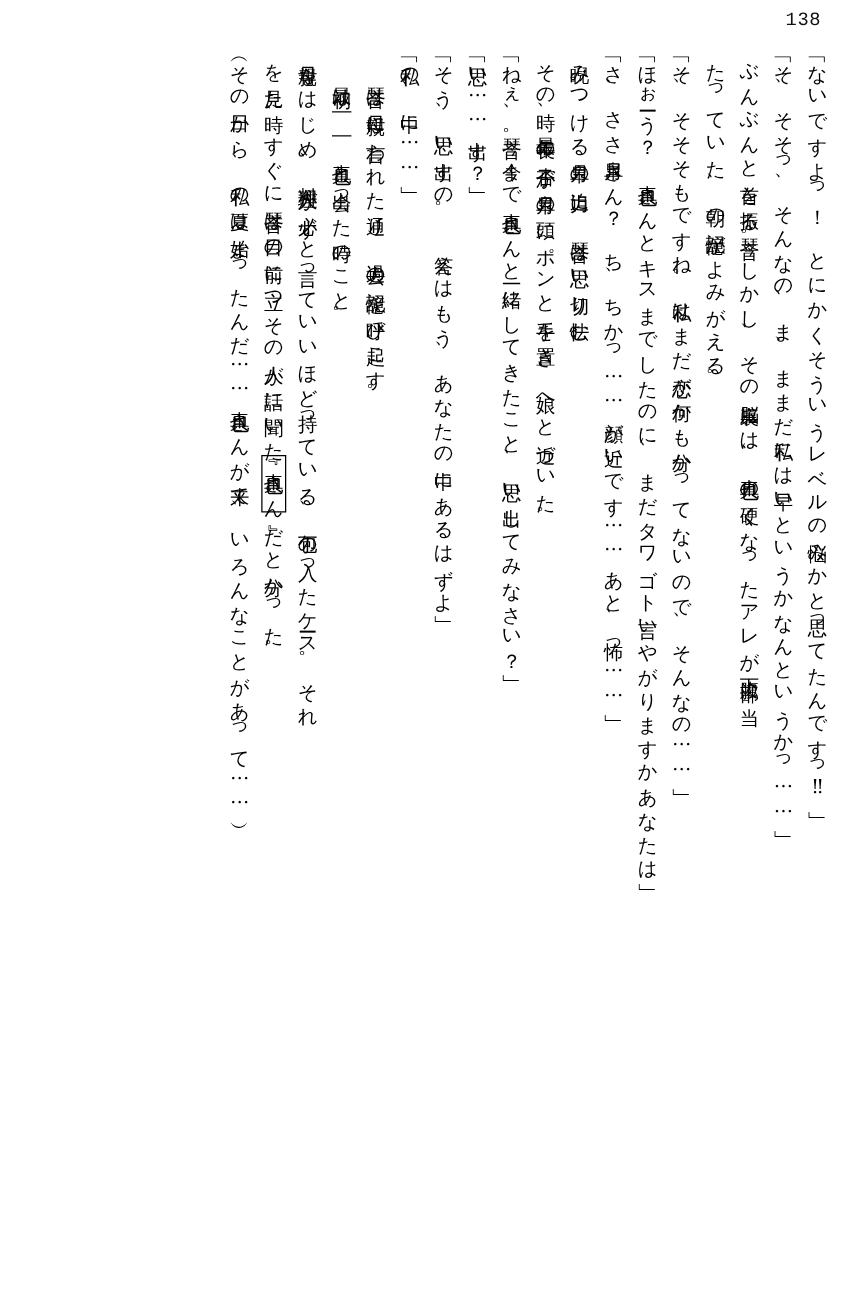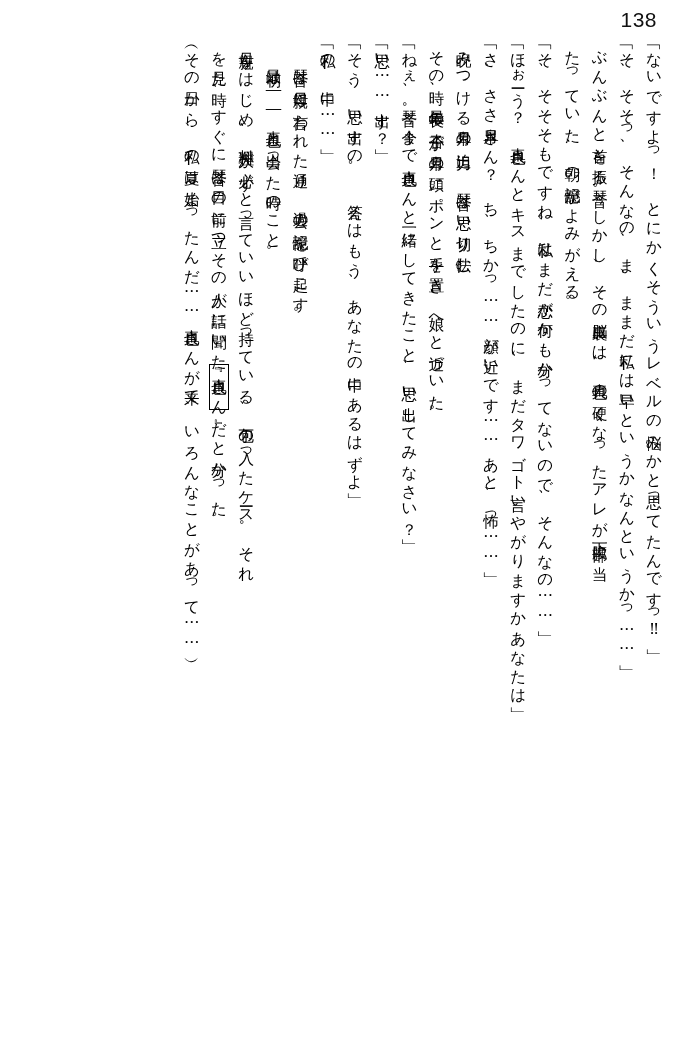--- a/index.html
+++ b/index.html
@@ -20,23 +20,23 @@
     left: 0;
     top: 0;
     width: 679px;
     height: 1050px;
     box-sizing: border-box;
   }
   .page-number {
     position: absolute;
     top: 8px;
     right: 22px;
-    font-size: 21px;
+    font-size: 15px;
     letter-spacing: 0.5px;
-    font-family: Liberation Sans, sans-serif;
+    font-family: Liberation Mono, monospace;
     color: #111;
   }
   .body-area {
     position: absolute;
     top: 40px;
     right: 18px;
     left: 18px;
     bottom: 14px;
     display: flex;
     flex-direction: row-reverse;

